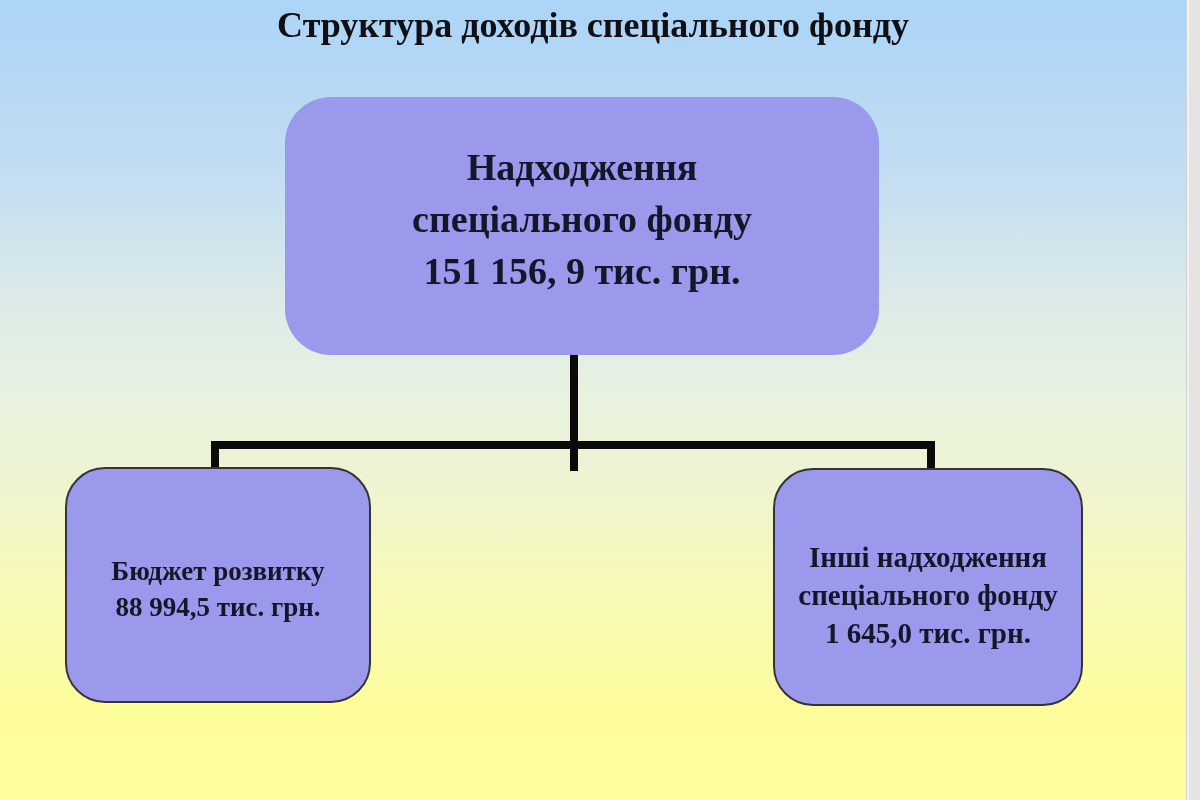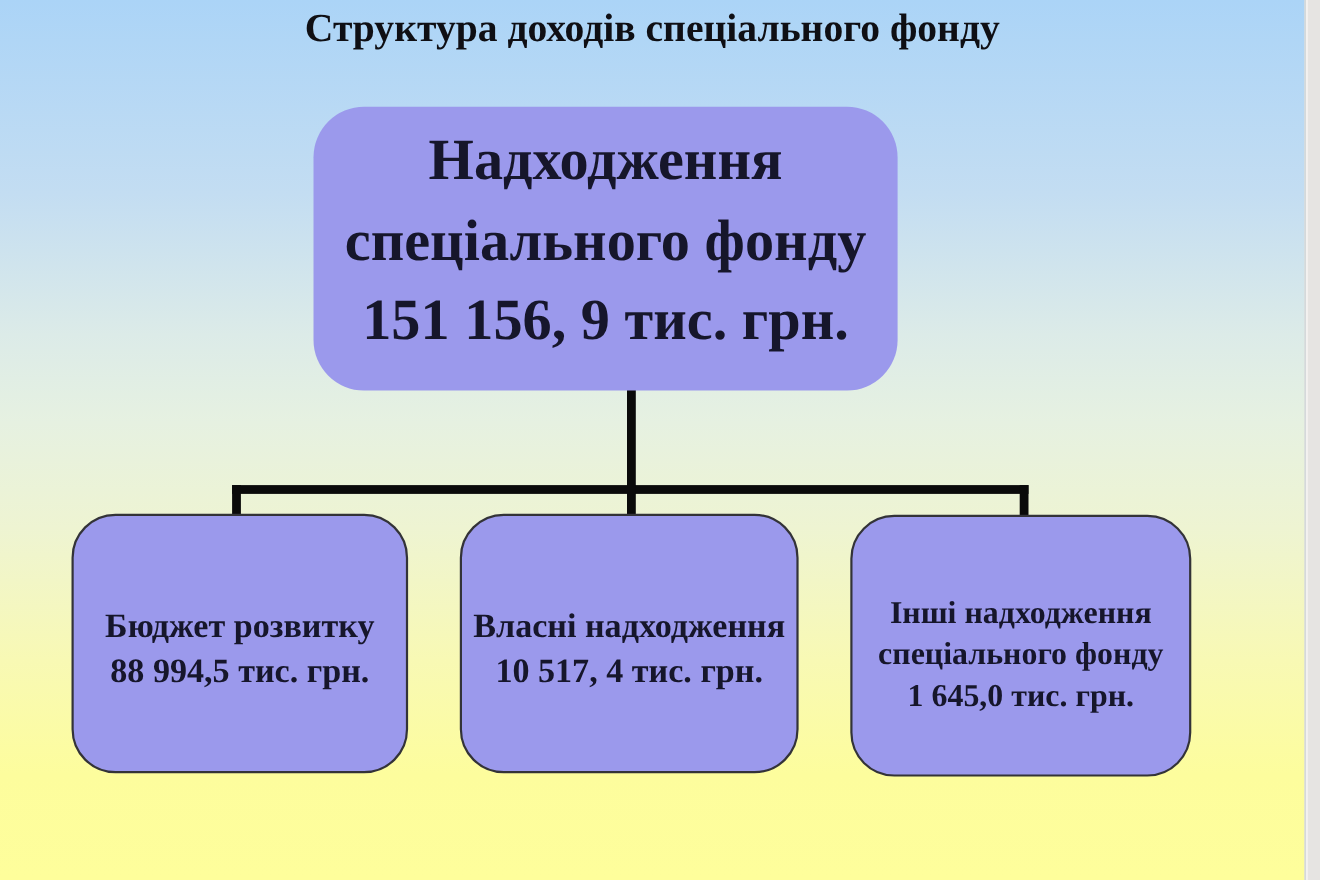--- a/index.html
+++ b/index.html
@@ -57,36 +57,36 @@
     flex-direction: column;
     justify-content: center;
     align-items: center;
     text-align: center;
     font-weight: bold;
     color: #16162b;
   }
 
   .root-node {
     left: 285px; top: 97px;
-    width: 531px; height: 258px;
+    width: 594px; height: 258px;
     border-radius: 46px;
-    font-size: 53px;
+    font-size: 38px;
     line-height: 1.37;
     padding-bottom: 14px;
   }
 
   .child-node {
     border: 2px solid #333338;
     border-radius: 40px;
   }
 
   .child-left {
     left: 65px; top: 467px;
     width: 306px; height: 236px;
-    font-size: 31px;
+    font-size: 27px;
     line-height: 1.32;
     padding-top: 10px;
   }
 
   .child-mid {
     left: 418px; top: 467px;
     width: 308px; height: 236px;
     font-size: 31px;
     line-height: 1.32;
     padding-top: 10px;
@@ -129,24 +129,20 @@
       <div>Надходження</div>
       <div>спеціального фонду</div>
       <div>151 156, 9 тис. грн.</div>
     </div>
 
     <div class="node child-node child-left">
       <div>Бюджет розвитку</div>
       <div>88 994,5 тис. грн.</div>
     </div>
 
-    <div class="node child-node child-mid">
-      <div>Власні надходження</div>
-      <div>10 517, 4 тис. грн.</div>
-    </div>
 
     <div class="node child-node child-right">
       <div>Інші надходження</div>
       <div>спеціального фонду</div>
       <div>1 645,0 тис. грн.</div>
     </div>
 
   </div>
 
   <div class="edge-strip"></div>

